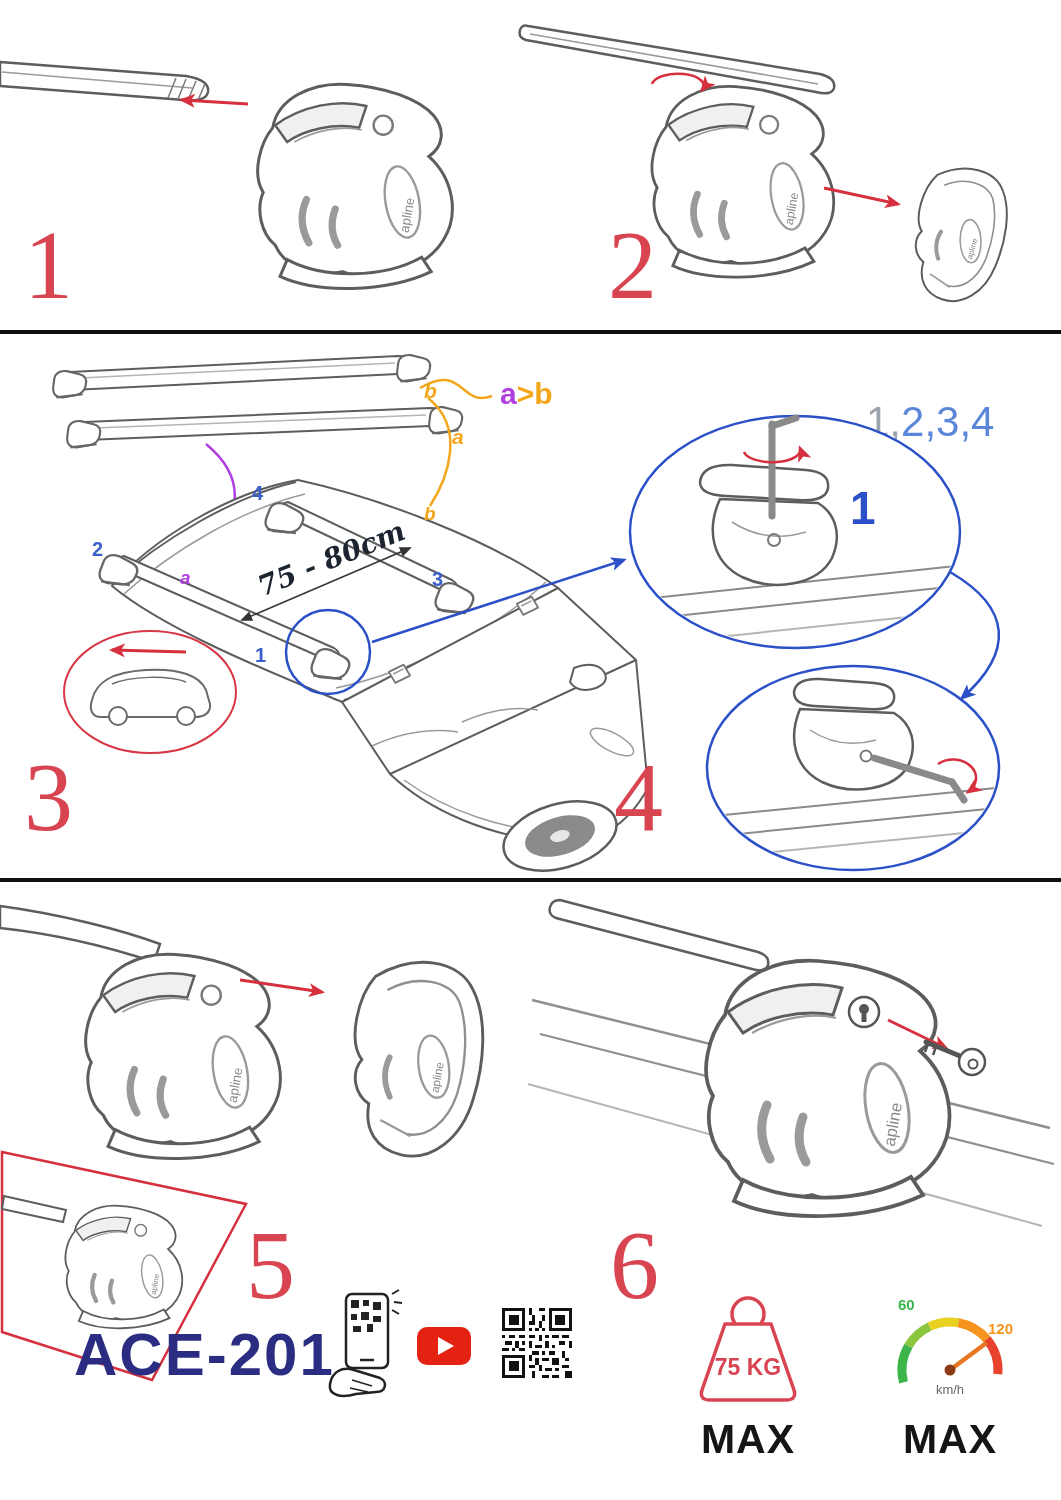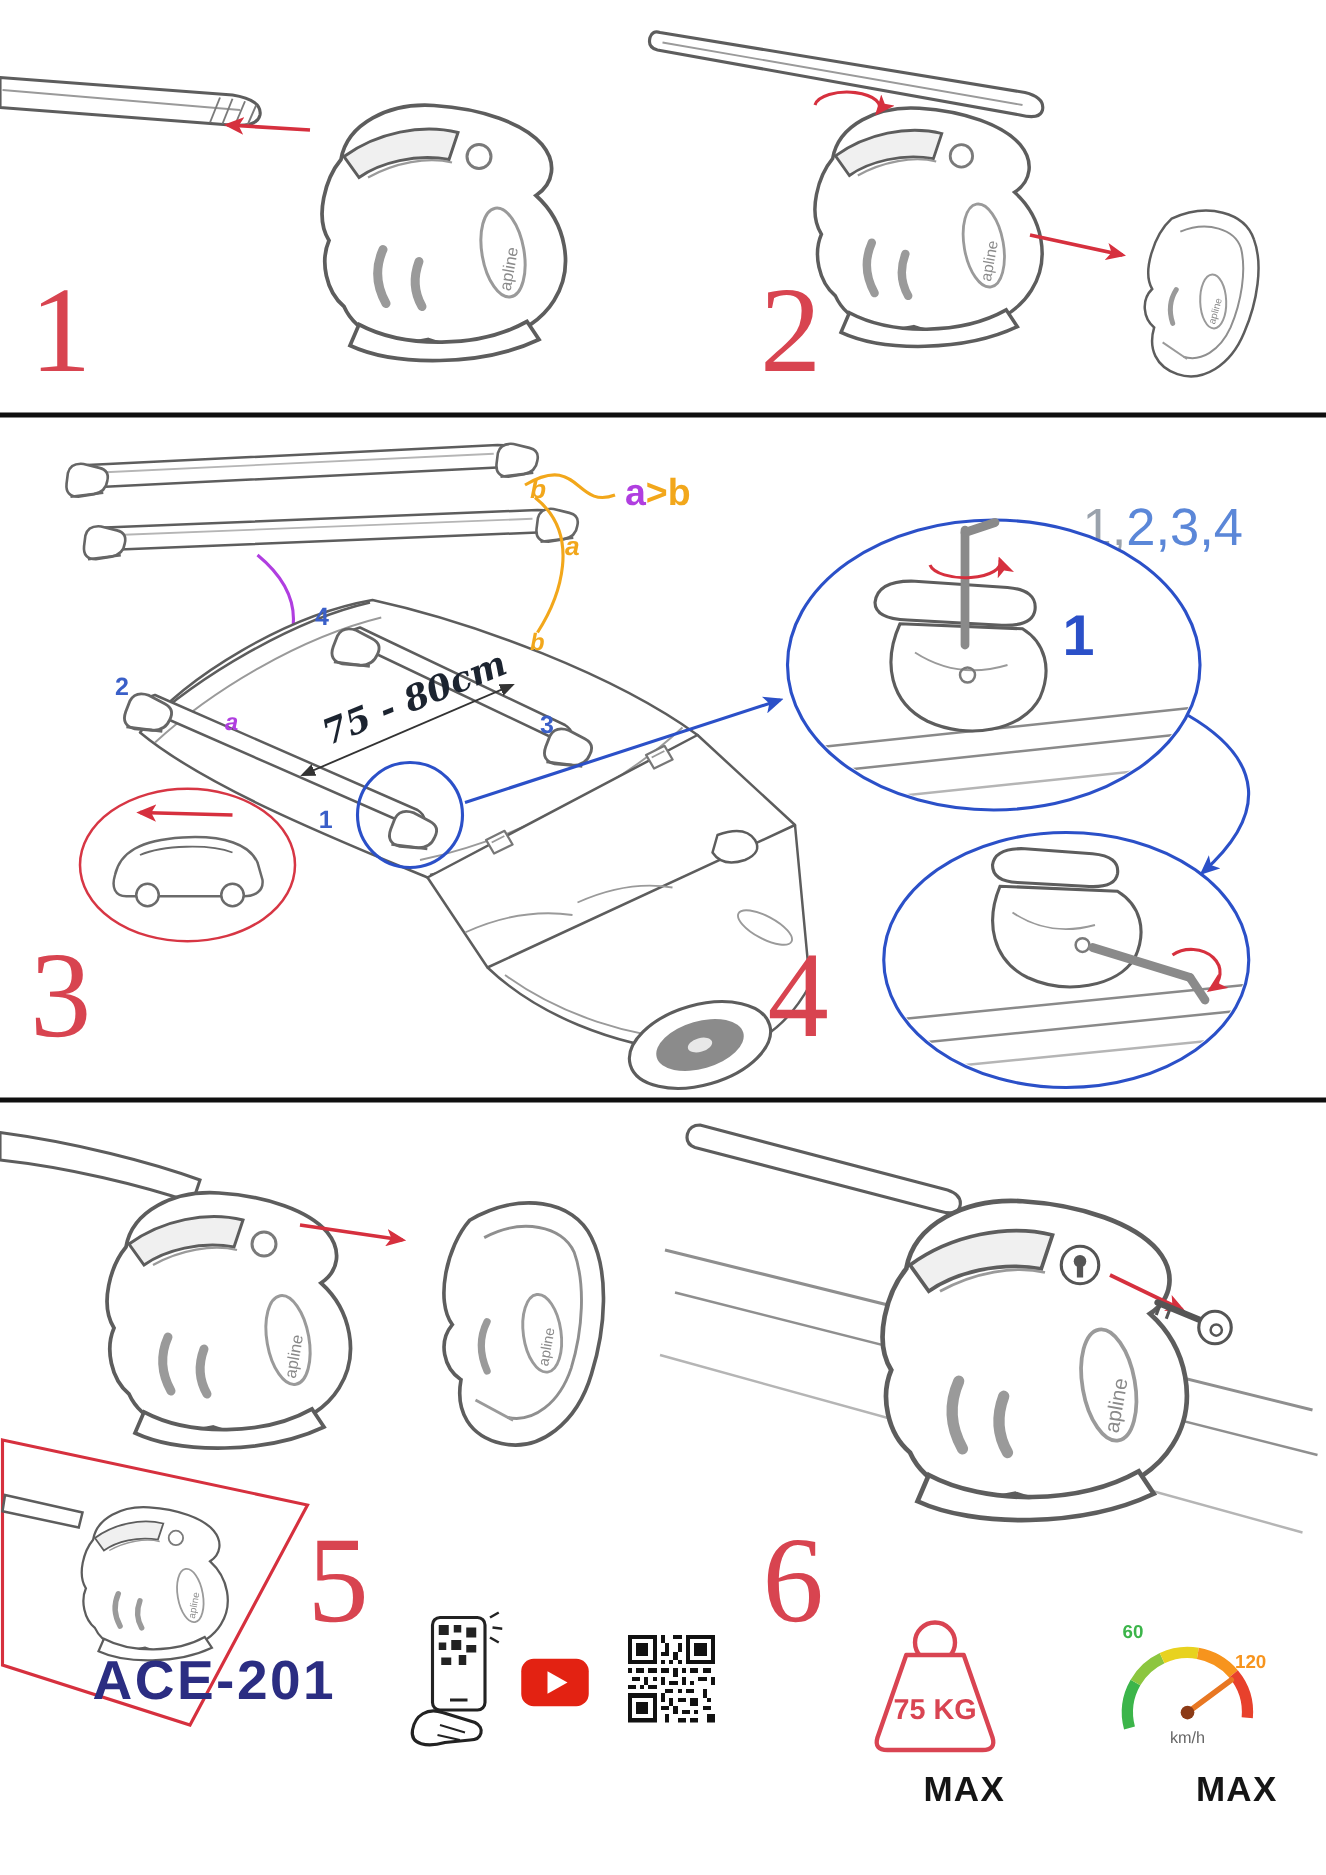--- a/index.html
+++ b/index.html
@@ -4,26 +4,26 @@
 <style>
   *{margin:0;padding:0;box-sizing:border-box}
   body{background:#ffffff;font-family:"Liberation Sans",sans-serif}
   .page{position:relative;width:1061px;height:1500px;background:#fff;overflow:hidden}
   .abs{position:absolute}
   .defs{position:absolute;width:0;height:0;overflow:hidden}
   .divider{position:absolute;left:0;width:1061px;height:4px;background:#0f0f0f}
   .step-num{position:absolute;font-family:"Liberation Serif",serif;font-size:98px;line-height:1;color:var(--step-red,#d84450)}
   .dim-label{position:absolute;left:244px;top:542px;width:175px;text-align:center;transform:rotate(-22deg);
              font-family:"DejaVu Serif",serif;font-style:italic;font-weight:bold;font-size:28px;color:#1c2430}
-  .code{position:absolute;left:74px;top:1320px;font-size:44px;font-weight:bold;letter-spacing:2px;color:var(--brand-navy,#2b2d82)}
+  .code{position:absolute;left:74px;top:1320px;font-size:60px;font-weight:bold;letter-spacing:2px;color:var(--brand-navy,#2b2d82)}
   .brandline{position:absolute;left:66px;top:1392px;font-size:31px;letter-spacing:.5px}
   .b-navy{color:var(--brand-navy,#2b2d82)}
   .b-gray{color:var(--brand-gray,#8e95a5)}
   .b-red{color:var(--brand-red,#d94452);margin-left:14px}
-  .max-label{position:absolute;top:1416px;text-align:right;font-size:28px;font-weight:600;letter-spacing:1px;color:#151515}
+  .max-label{position:absolute;top:1416px;text-align:center;font-size:41px;font-weight:600;letter-spacing:1px;color:#151515}
   svg text{font-family:"Liberation Sans",sans-serif}
   .lbl{font-size:21px;font-weight:bold;font-style:italic}
   .lbl2{font-size:19px;font-weight:bold;font-style:italic}
   .lblb{font-size:20px;font-weight:bold}
   .s-arrowred{stroke:var(--arrow-red,#d6303e)} .f-arrowred{fill:var(--arrow-red,#d6303e)}
   .s-blue{stroke:var(--detail-blue,#2b50c8)}   .f-blue{fill:var(--detail-blue,#2b50c8)}
   .s-orange{stroke:var(--accent-orange,#f2a71b)} .f-orange{fill:var(--accent-orange,#f2a71b)}
   .s-purple{stroke:var(--accent-purple,#b03ee0)} .f-purple{fill:var(--accent-purple,#b03ee0)}
   .f-seqgray{fill:var(--sequence-gray,#9aa2ac)} .f-seqblue{fill:var(--sequence-blue,#5b87d8)}
   .f-posblue{fill:var(--roof-pos-blue,#3a5fc8)}

